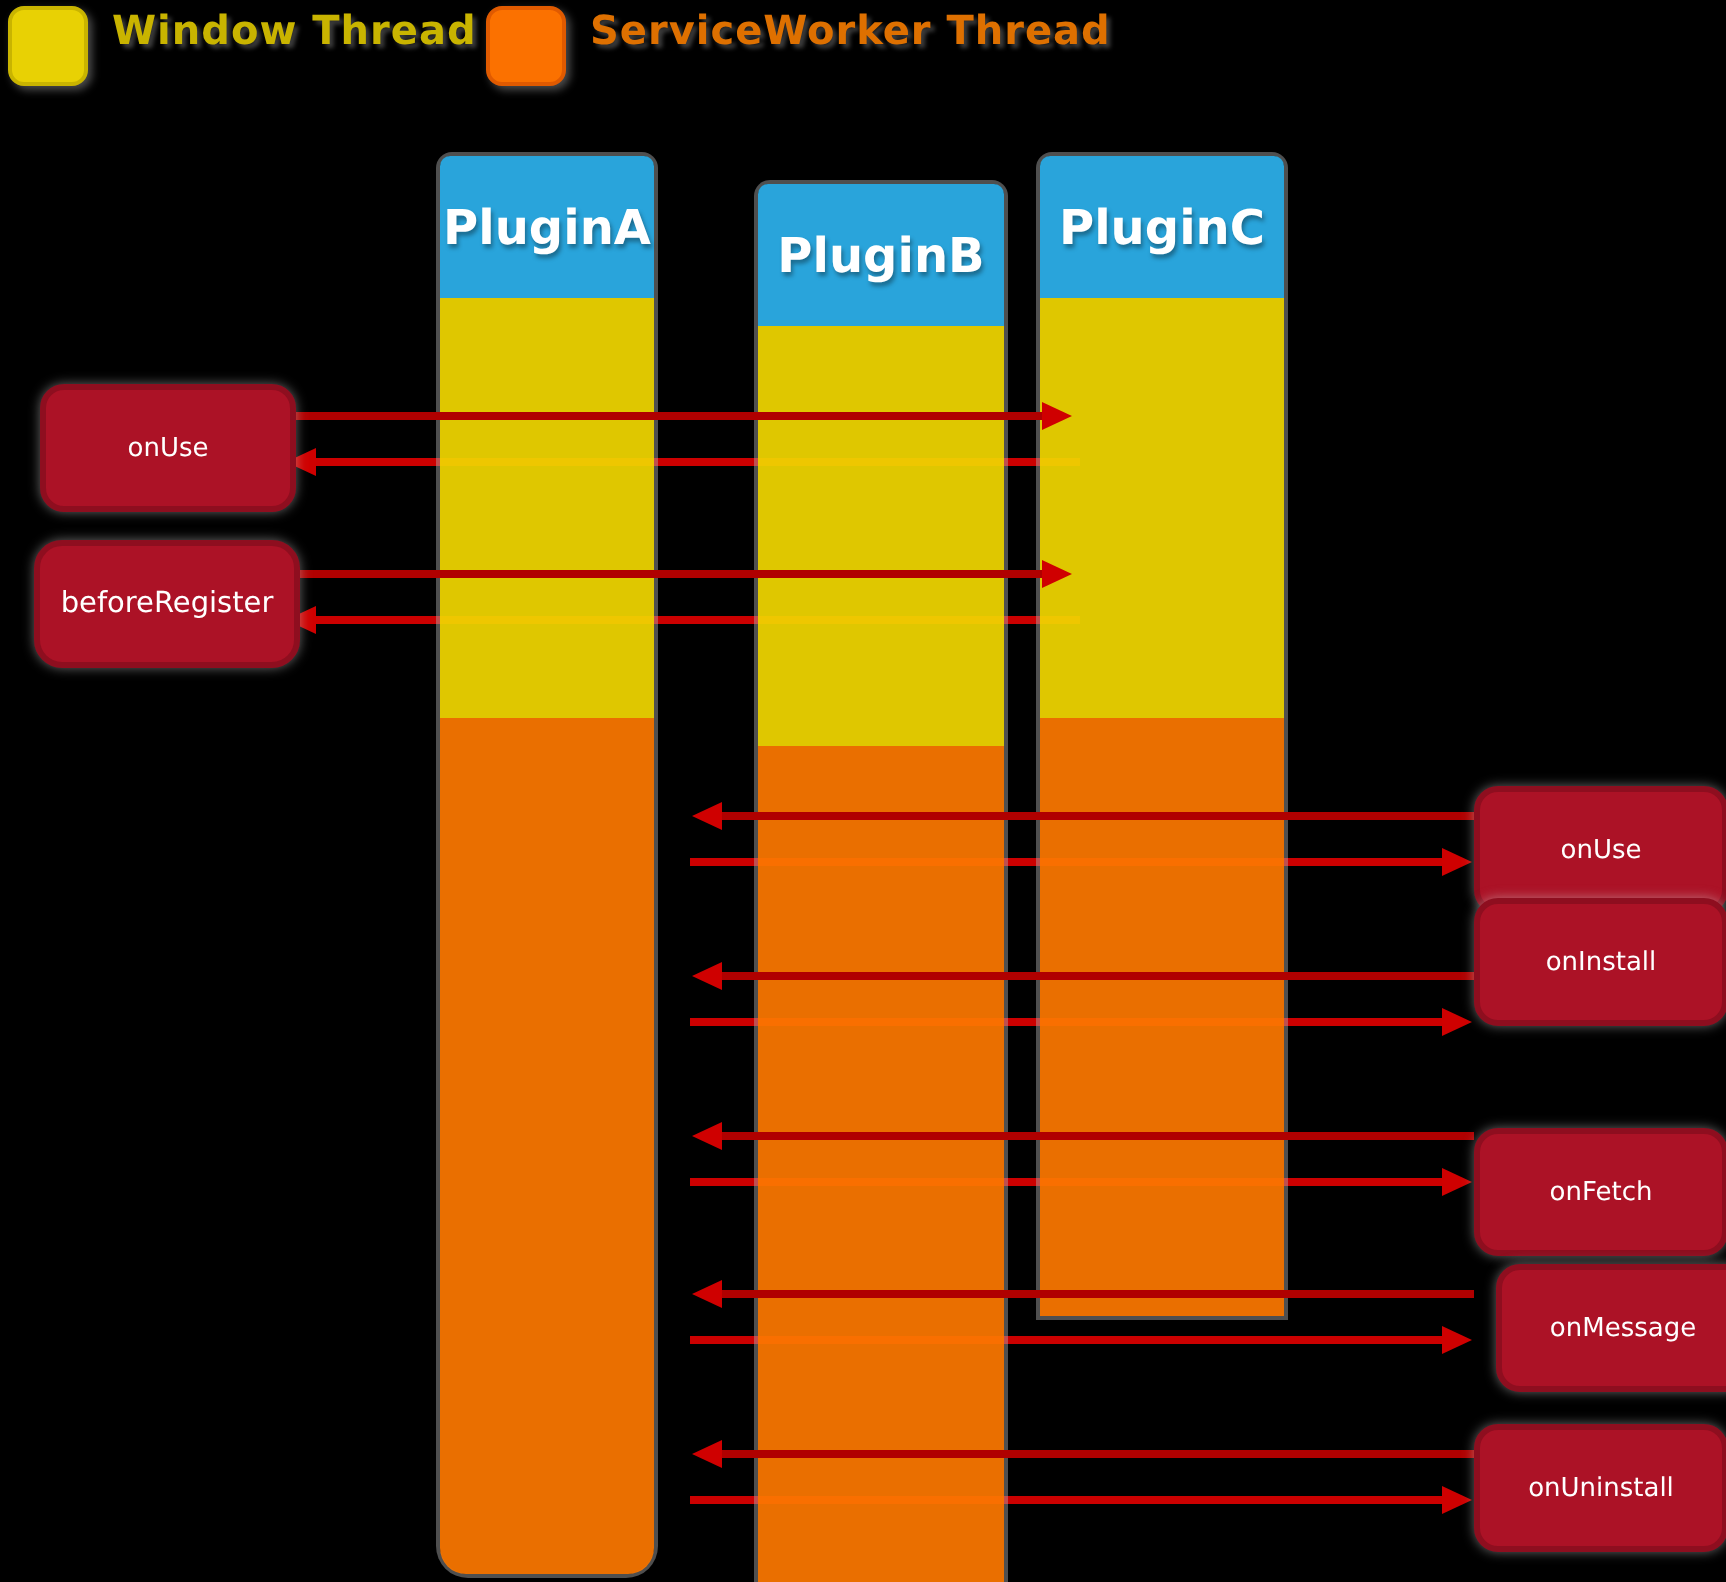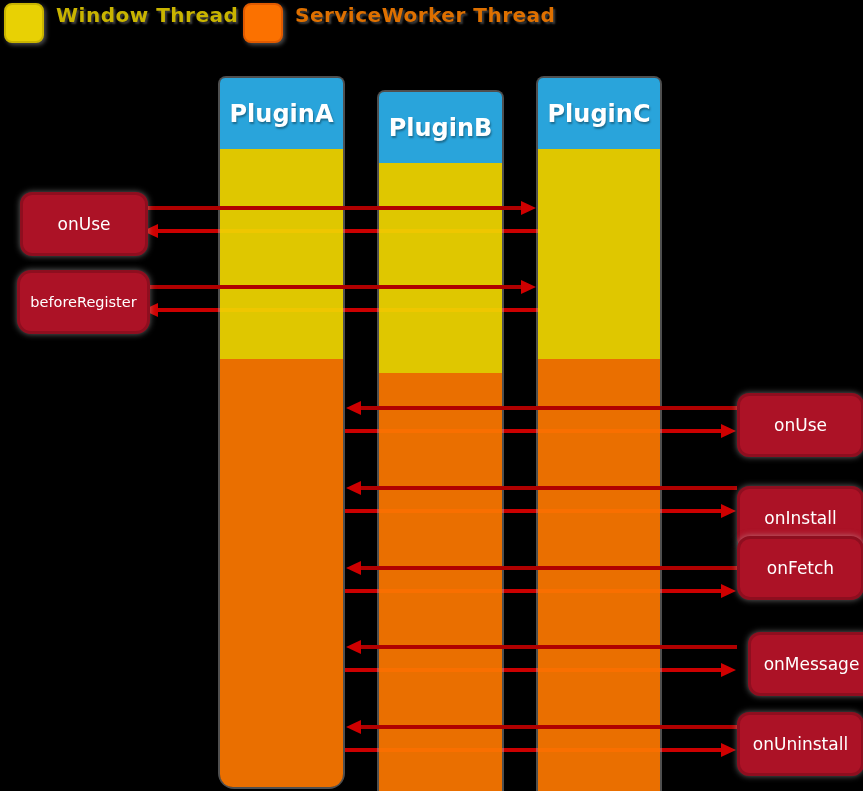--- a/index.html
+++ b/index.html
@@ -12,33 +12,33 @@
   .swatch{width:36px;height:36px;border-radius:8px;box-shadow:2px 2px 4px rgba(140,140,140,.55);}
   .swatch-window{background:#e8d104;border:2px solid #c9b400;}
   .swatch-sw{background:#fb7100;border:2px solid #e05a00;}
   .legend-label{margin-left:12px;font-size:20px;font-weight:bold;letter-spacing:.5px;
     text-shadow:2px 2px 2px #3c3c3c;}
   .legend-label-window{color:#c9b400;}
   .legend-label-sw{color:#de7000;}
   
   .column{position:absolute;top:78px;display:flex;flex-direction:column;z-index:2;
     box-shadow:0 0 0 2px rgba(175,175,175,.45);border-radius:6px 6px 0 0;}
-  .col-a{left:220px;width:123px;height:709px;border-radius:6px 6px 14px 14px;}
+  .col-a{left:220px;width:107px;height:709px;border-radius:6px 6px 14px 14px;}
   .col-b{left:379px;width:123px;height:713px;margin-top:14px;}
-  .col-c{left:538px;width:122px;height:713px;}
+  .col-c{left:520px;width:122px;height:580px;}
   .col-header{height:71px;background:#29a4db;border-radius:5px 5px 0 0;
     display:flex;align-items:center;justify-content:center;
     color:#fff;font-size:24px;font-weight:bold;text-shadow:1px 2px 2px rgba(0,0,0,.35);}
   .col-window{height:210px;background:rgba(240,214,0,.93);}
   .col-sw{flex:1;background:rgba(252,119,0,.93);}
   .col-a .col-sw{border-radius:0 0 13px 13px;}
   
   .hook{position:absolute;z-index:4;background:#ac1226;border:3px solid #8e0e1f;
     border-radius:12px;display:flex;align-items:center;justify-content:center;
-    color:#fff;box-shadow:0 0 6px rgba(205,205,205,.5);font-size:17px;}
+    color:#fff;box-shadow:0 0 6px rgba(205,205,205,.5);font-size:13px;}
   .hook-small{font-size:14.5px;}
   
   .arrow{position:absolute;height:4px;background:#cc0000;z-index:1;}
   .arrow.over{z-index:3;background:#b00000;}
   .arrow.head-right::after{content:"";position:absolute;right:-15px;top:50%;
     transform:translateY(-50%);width:0;height:0;
     border-left:15px solid #cf0000;border-top:7px solid transparent;border-bottom:7px solid transparent;}
   .arrow.head-left::before{content:"";position:absolute;left:-15px;top:50%;
     transform:translateY(-50%);width:0;height:0;
     border-right:15px solid #cf0000;border-top:7px solid transparent;border-bottom:7px solid transparent;}
@@ -98,24 +98,24 @@
   <div class="hook" style="left:20px;top:192px;width:122px;height:58px;">
     <span>onUse</span>
   </div>
   <div class="hook hook-small" style="left:17px;top:270px;width:127px;height:58px;border-radius:14px;">
     <span>beforeRegister</span>
   </div>
 
   <div class="hook" style="left:737px;top:393px;width:121px;height:58px;">
     <span>onUse</span>
   </div>
-  <div class="hook" style="left:737px;top:486px;width:121px;height:58px;">
+  <div class="hook" style="left:737px;top:449px;width:121px;height:58px;">
     <span>onInstall</span>
   </div>
-  <div class="hook" style="left:737px;top:536px;width:121px;height:58px;border-radius:13px;">
+  <div class="hook" style="left:737px;top:564px;width:121px;height:58px;">
     <span>onFetch</span>
   </div>
   <div class="hook" style="left:748px;top:632px;width:121px;height:58px;align-items:center;">
     <span>onMessage</span>
   </div>
   <div class="hook" style="left:737px;top:712px;width:121px;height:58px;text-align:center;">
     <span>onUninstall</span>
   </div>
 
 </div>

